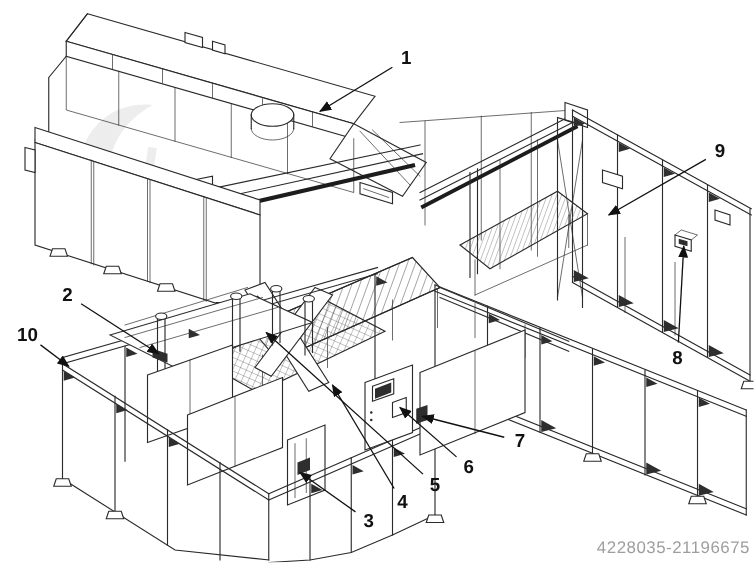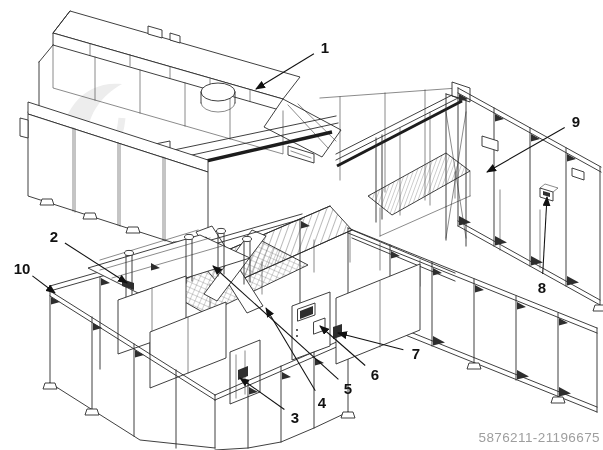--- a/index.html
+++ b/index.html
@@ -199,14 +199,14 @@
         <text x="416" y="353" class="callout-num">7</text>
         <line x1="542.7" y1="274.0" x2="547" y2="197" class="leader" marker-end="url(#arrowhead)"></line>
         <text x="542" y="287" class="callout-num">8</text>
         <line x1="564.7" y1="127.5" x2="487" y2="172" class="leader" marker-end="url(#arrowhead)"></line>
         <text x="576" y="121" class="callout-num">9</text>
         <line x1="32.4" y1="275.9" x2="55" y2="293" class="leader" marker-end="url(#arrowhead)"></line>
         <text x="22" y="268" class="callout-num">10</text>
       </g>
 </svg>
 
-<div class="footer-id">5876211-21196675</div>
+<div class="footer-id">4228035-21196675</div>
 </div>
 
 </body></html>

